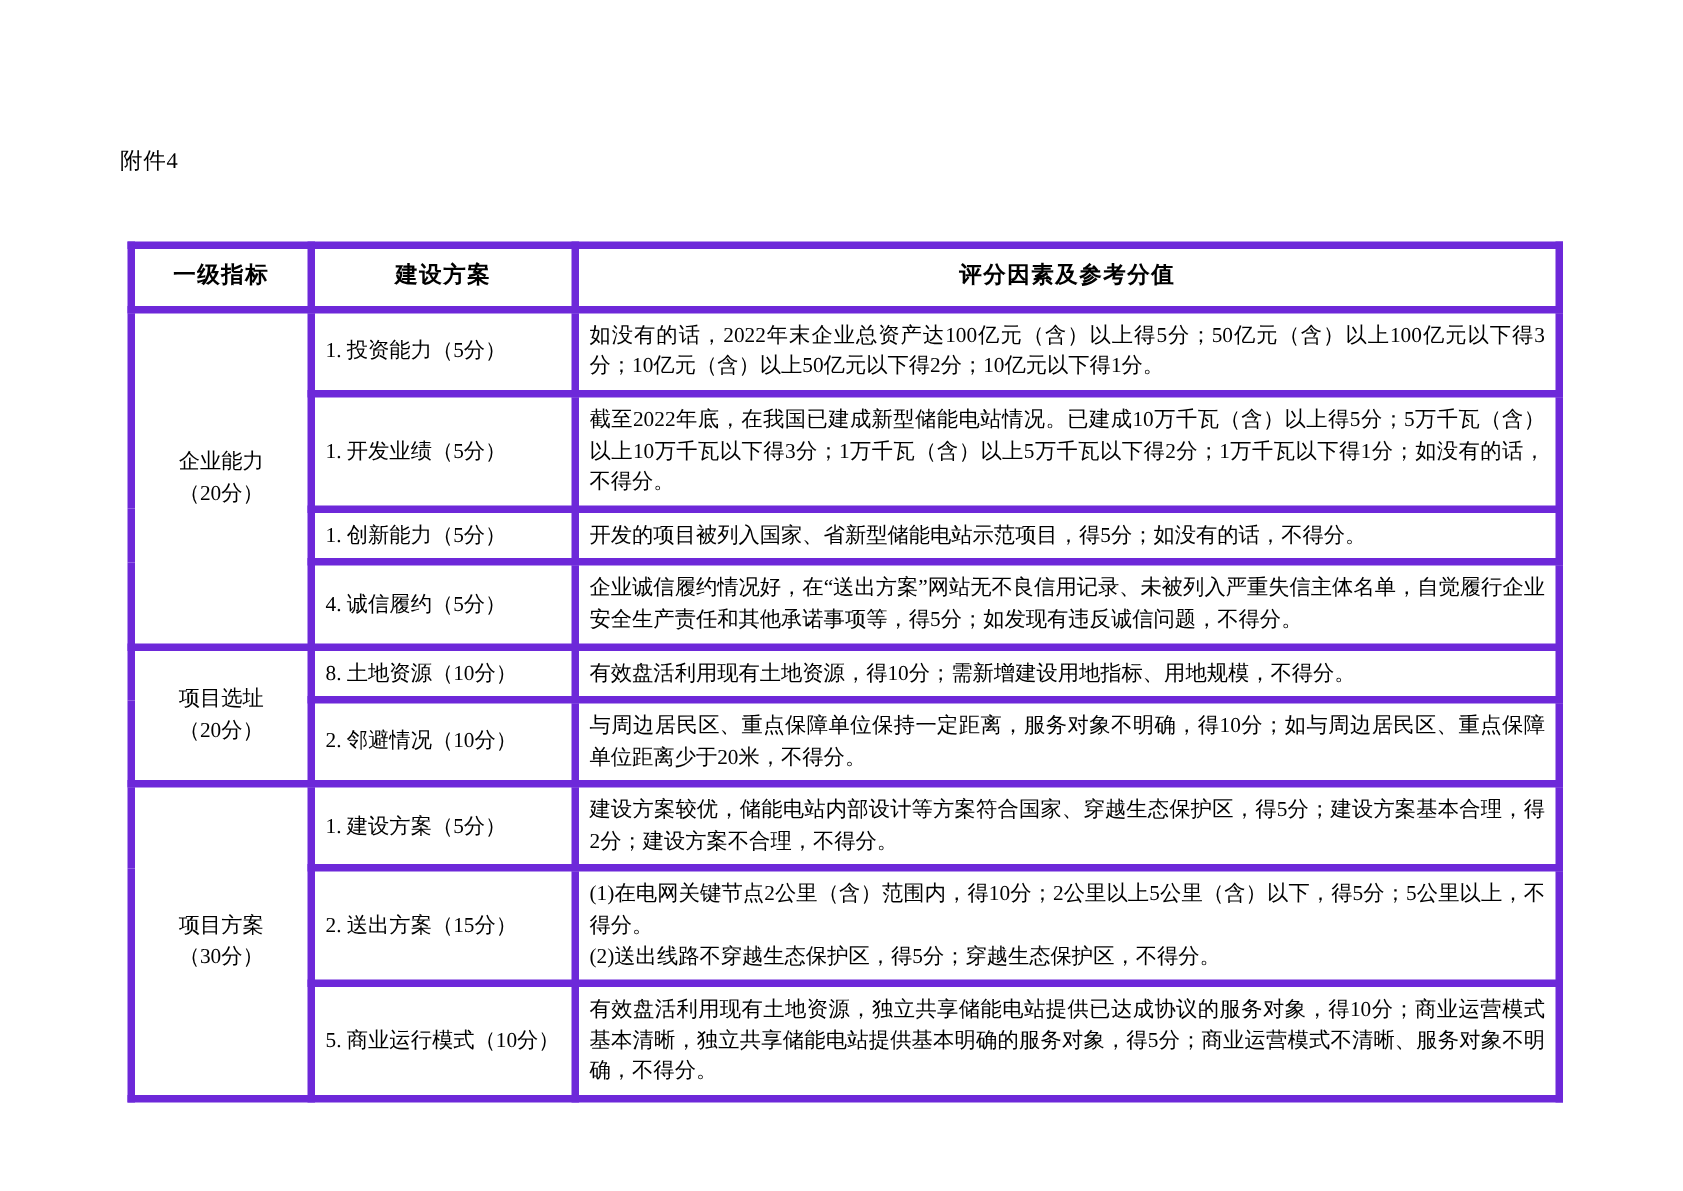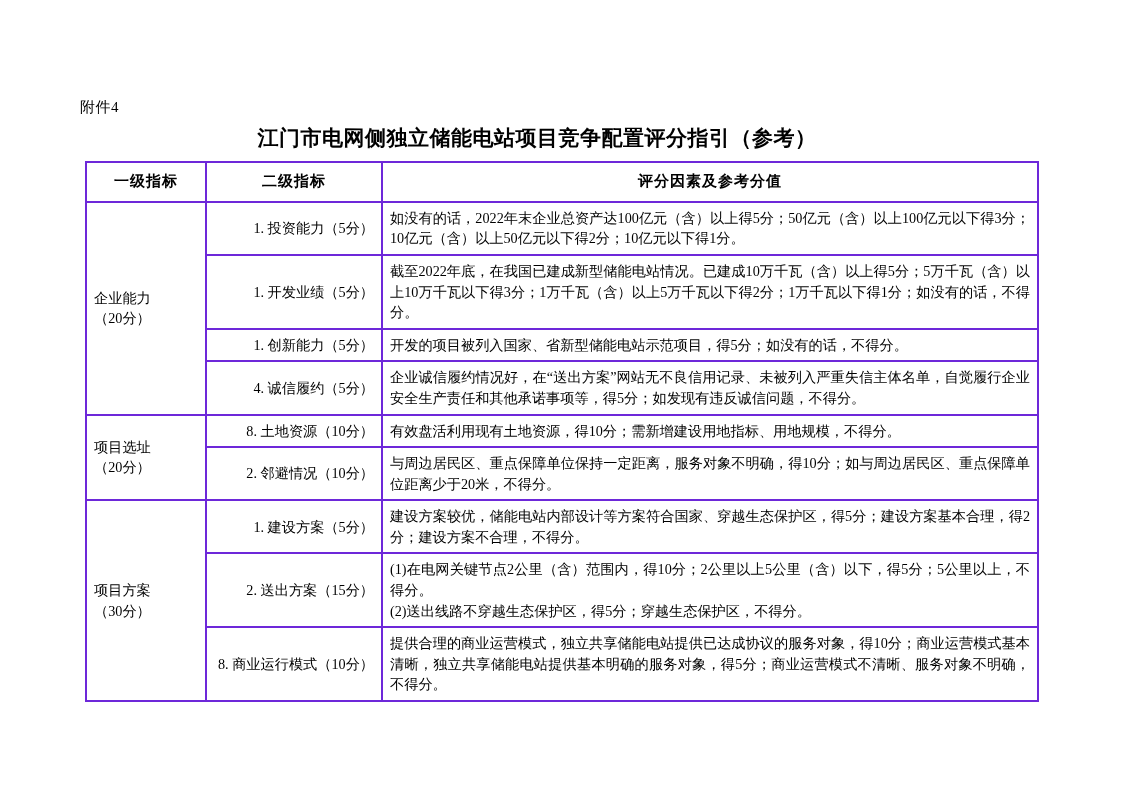--- a/index.html
+++ b/index.html
@@ -42,77 +42,77 @@
   }
   table.score-table {
     position: absolute;
     left: 85px;
     top: 161px;
     width: 952px;
     border-collapse: collapse;
     table-layout: fixed;
   }
   table.score-table td, table.score-table th {
-    border: 2px solid #6d28d9;
+    border: 5px solid #6d28d9;
     vertical-align: middle;
     font-size: 14.2px;
     line-height: 1.45;
     font-family: "Liberation Serif", "DejaVu Serif", serif;
     padding: 5px 7px;
     box-sizing: border-box;
   }
   table.score-table thead td {
     text-align: center;
     font-weight: bold;
     font-size: 15px;
     padding: 8px 6px;
     letter-spacing: 1px;
   }
   .col-l1 { width: 120px; }
   .col-l2 { width: 176px; }
   .col-desc { width: 656px; }
 
   td.cat-cell {
+    text-align: center;
     font-size: 14.5px;
     line-height: 1.6;
   }
   td.sub-cell {
-    text-align: right;
+    text-align: left;
     padding-left: 12px;
     font-size: 14.2px;
     margin-top: 10px;
   }
   td.desc-cell {
     text-align: justify;
     text-justify: inter-ideograph;
     font-size: 14.2px;
     line-height: 1.5;
     padding: 6px 8px;
   }
   .desc-line { display: block; }
 </style>
 </head>
 <body>
 
 <div class="page">
 
   <div class="attachment-label">附件4</div>
 
-  <div class="doc-title">江门市电网侧独立储能电站项目竞争配置评分指引（参考）</div>
 
   <table class="score-table">
     <colgroup>
       <col class="col-l1">
       <col class="col-l2">
       <col class="col-desc">
     </colgroup>
     <thead>
       <tr>
         <td>一级指标</td>
-        <td>二级指标</td>
+        <td>建设方案</td>
         <td>评分因素及参考分值</td>
       </tr>
     </thead>
     <tbody>
 
       <tr>
         <td class="cat-cell" rowspan="4">
           <span class="desc-line">企业能力</span>
           <span class="desc-line">（20分）</span>
         </td>
@@ -154,19 +154,19 @@
         <td class="desc-cell">建设方案较优，储能电站内部设计等方案符合国家、穿越生态保护区，得5分；建设方案基本合理，得2分；建设方案不合理，不得分。</td>
       </tr>
       <tr>
         <td class="sub-cell">2. 送出方案（15分）</td>
         <td class="desc-cell">
           <span class="desc-line">(1)在电网关键节点2公里（含）范围内，得10分；2公里以上5公里（含）以下，得5分；5公里以上，不得分。</span>
           <span class="desc-line">(2)送出线路不穿越生态保护区，得5分；穿越生态保护区，不得分。</span>
         </td>
       </tr>
       <tr>
-        <td class="sub-cell">8. 商业运行模式（10分）</td>
-        <td class="desc-cell">提供合理的商业运营模式，独立共享储能电站提供已达成协议的服务对象，得10分；商业运营模式基本清晰，独立共享储能电站提供基本明确的服务对象，得5分；商业运营模式不清晰、服务对象不明确，不得分。</td>
+        <td class="sub-cell">5. 商业运行模式（10分）</td>
+        <td class="desc-cell">有效盘活利用现有土地资源，独立共享储能电站提供已达成协议的服务对象，得10分；商业运营模式基本清晰，独立共享储能电站提供基本明确的服务对象，得5分；商业运营模式不清晰、服务对象不明确，不得分。</td>
       </tr>
     </tbody>
   </table>
 
 </div>
 
 </body></html>

